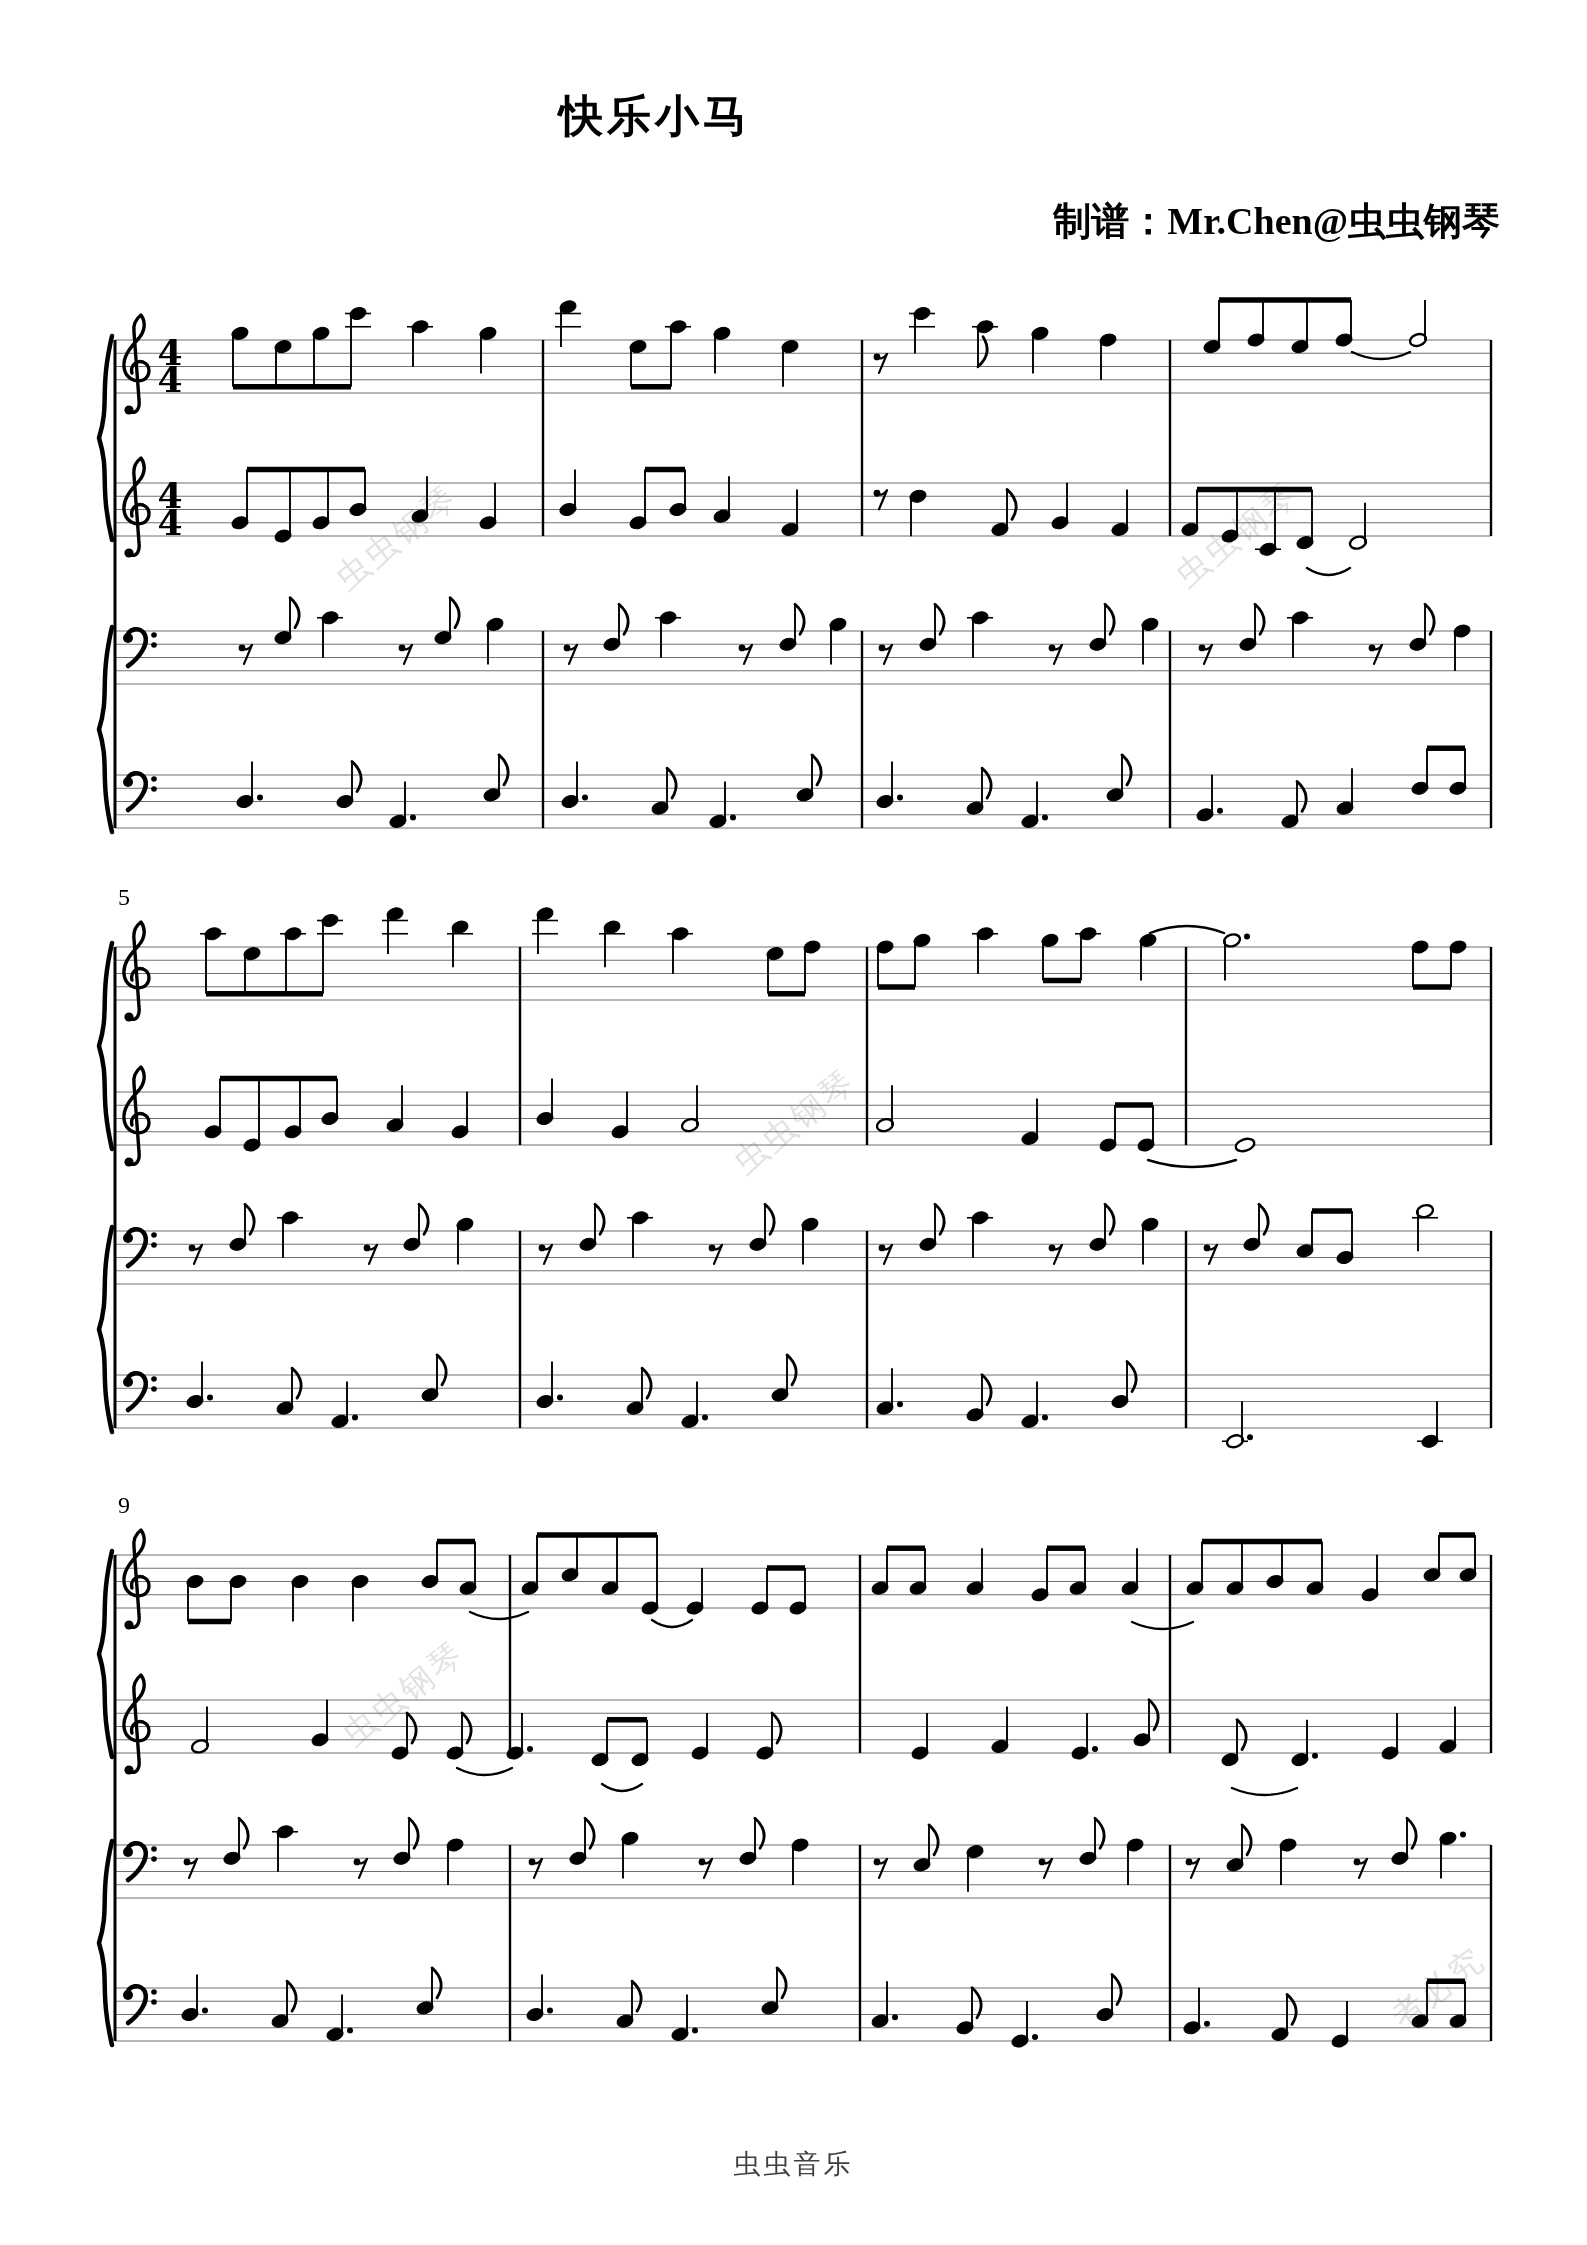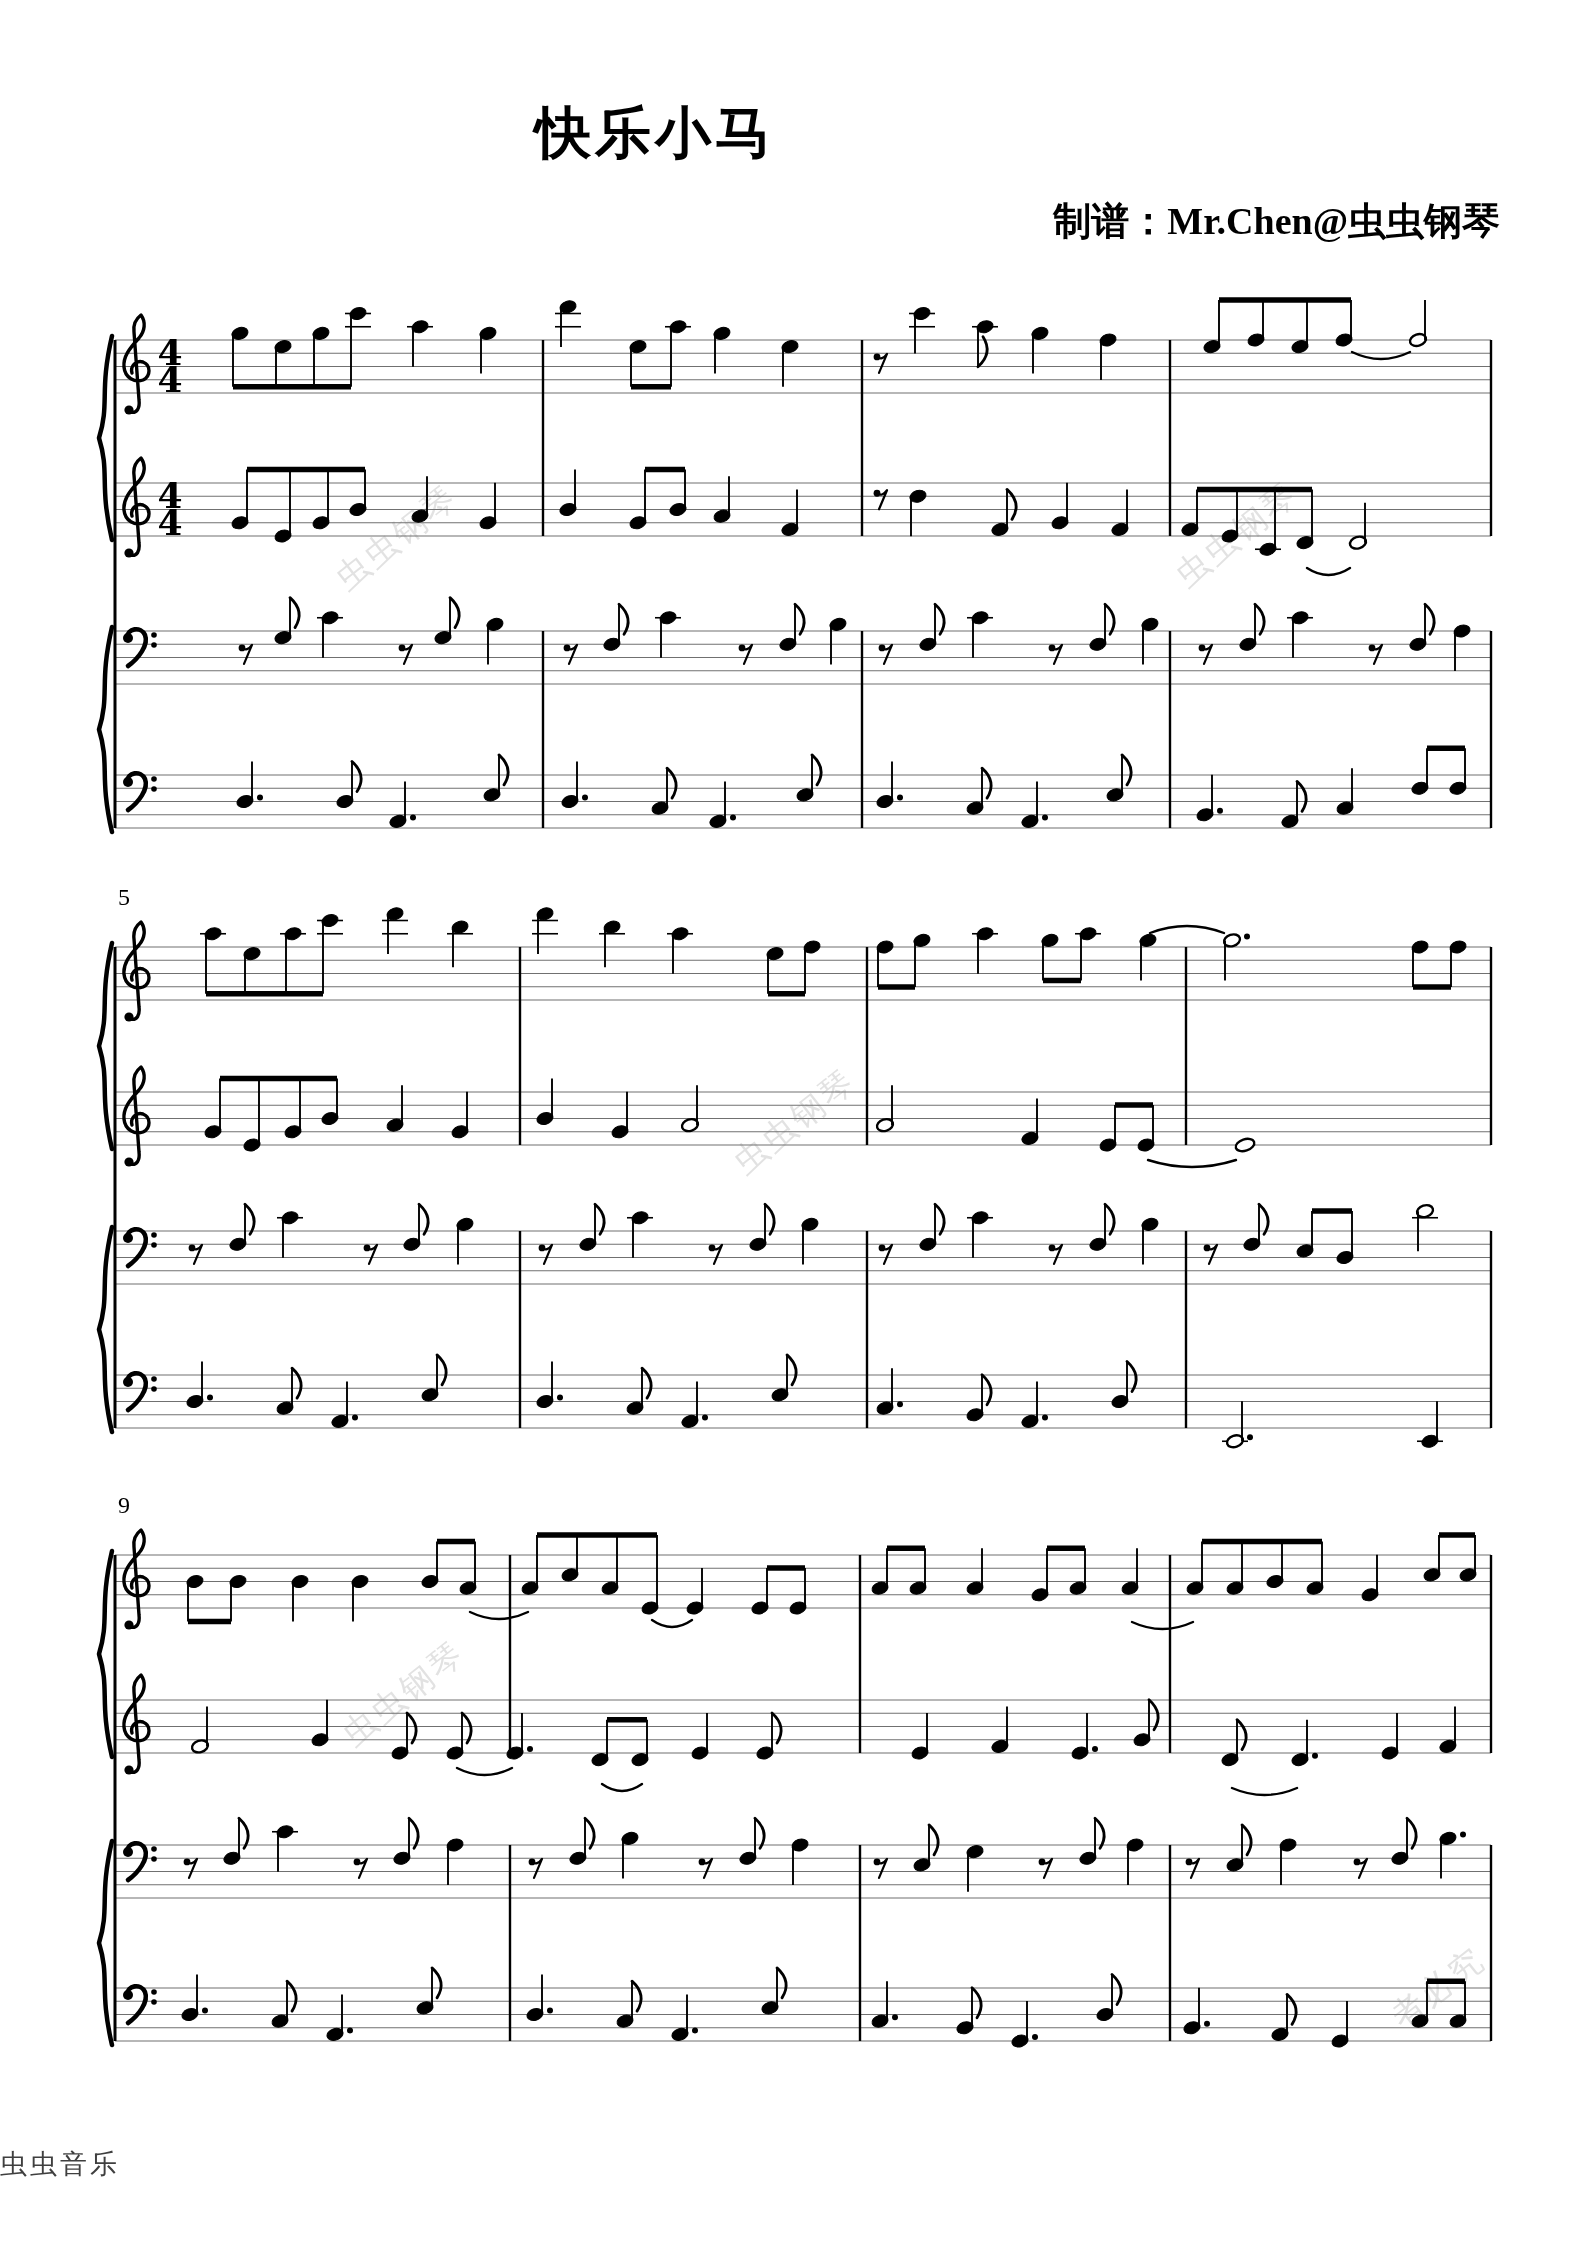--- a/index.html
+++ b/index.html
@@ -7,31 +7,32 @@
     position:relative;
     width:1587px;height:2245px;
     margin:0 auto;
     background:#ffffff;
     overflow:hidden;
     font-family:"Liberation Serif","DejaVu Serif",serif;
   }
   .title{
     position:absolute;top:58px;left:0;width:1310px;
     text-align:center;
-    font-size:56px;font-weight:bold;color:#000;
+    font-size:44px;font-weight:bold;color:#000;
     letter-spacing:4px;
     z-index:3;
   }
   .credit{
     position:absolute;top:196px;right:87px;
     font-size:38px;font-weight:bold;color:#000;
     z-index:3;
   }
   .footer{
     position:absolute;top:2146px;left:0;width:1587px;
+    text-align:center;
     font-size:27px;color:#3f3f3f;
     letter-spacing:3px;
     z-index:3;
   }
   #wm-layer{position:absolute;inset:0;z-index:1;}
   .wm{
     position:absolute;
     font-size:33px;letter-spacing:3px;
     white-space:nowrap;
     transform:translate(-50%,-50%) rotate(-38deg);

